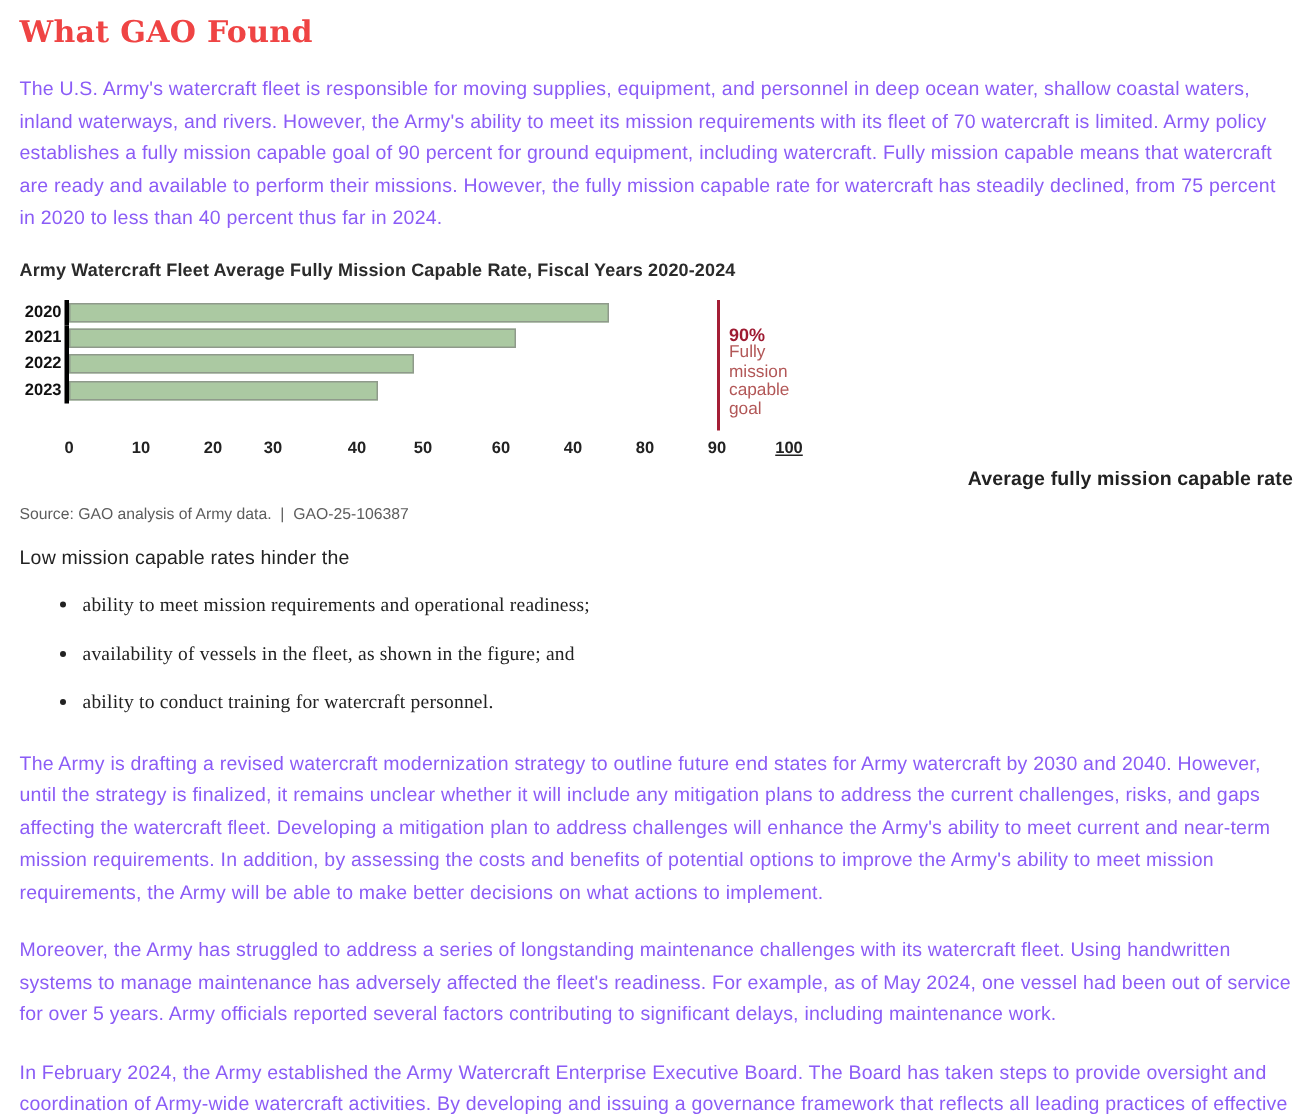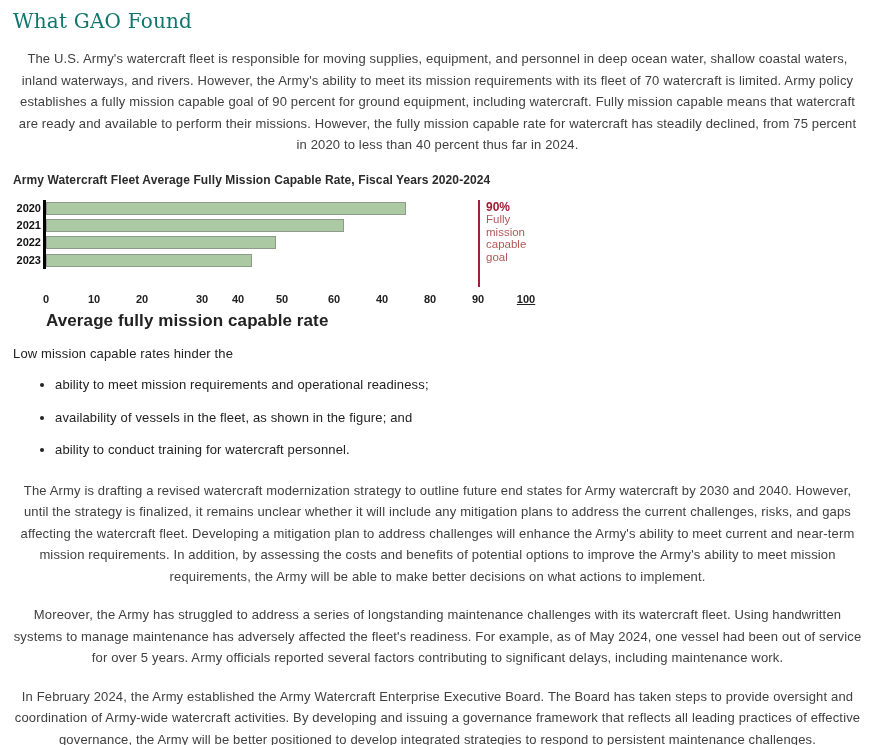--- a/index.html
+++ b/index.html
@@ -6,29 +6,29 @@
   html, body { margin: 0; padding: 0; background: #ffffff; }
   body {
     width: 875px; height: 745px;
     font-family: "Liberation Sans", sans-serif;
     color: #1f1f1f;
     padding: 9px 13px 0 13px;
     overflow: hidden;
   }
   h1.page-title {
     font-family: "DejaVu Serif", "Liberation Serif", serif;
-    font-size: 20px; font-weight: 400; color: #0f766e;
+    font-size: 20px; font-weight: 700; color: #ef4444;
     margin: 0 0 15px 0; letter-spacing: 0.2px;
   }
   p.body-text {
     font-size: 13px; line-height: 21.5px; letter-spacing: 0.15px;
-    margin: 0 0 17px 0; color: #404040; text-align: center;
+    margin: 0 0 17px 0; color: #8b5cf6;
   }
   .list-intro { font-size: 13px; line-height: 21.5px; letter-spacing: 0.15px; margin: 0 0 10px 0; color: #222; }
-  ul.bullet-list { margin: 0 0 19px 0; padding: 0 0 0 42px; }
+  ul.bullet-list { margin: 0 0 19px 0; padding: 0 0 0 42px; font-family: Liberation Serif, serif; }
   ul.bullet-list li {
     font-size: 13px; line-height: 21.5px; letter-spacing: 0.15px;
     color: #222; margin: 0 0 11px 0;
   }
 
   
   .chart { margin: 7px 0 12px 0; }
   .chart-title {
     font-size: 12px; font-weight: 700; color: #2b2b2b;
     letter-spacing: 0.1px; margin: 0 0 13px 0;
@@ -42,31 +42,31 @@
   .barwrap {
     flex: none; position: relative; width: 480px; height: 17.4px;
     border-left: 3px solid #000; margin-left: 2px;
     display: flex; align-items: center;
   }
   .bar {
     display: block; height: 13px;
     background: #abc9a2; border: 1px solid #8f9a8b;
   }
   .goal-line { position: absolute; top: 0; bottom: 0; width: 2px; background: #a41e35; }
-  .goal-label { position: absolute; top: 1px; width: 58px; line-height: 12.5px; }
+  .goal-label { position: absolute; top: 17px; width: 58px; line-height: 12.5px; }
   .goal-pct { display: block; font-size: 12px; font-weight: 700; color: #9e1b32; }
   .goal-text { display: block; font-size: 11.5px; color: #b25757; }
   .x-ticks { position: relative; margin-left: 33px; width: 480px; height: 15px; margin-top: 6px; }
   .tick {
     position: absolute; transform: translateX(-50%);
     font-size: 11px; font-weight: 700; color: #222; top: 0;
   }
   .x-axis-label {
-    margin-left: 33px; font-size: 17px; font-weight: 700; color: #222;
-    margin-top: 3px; letter-spacing: 0.1px;
+    margin-left: 33px; font-size: 13px; font-weight: 700; color: #222;
+    margin-top: 3px; letter-spacing: 0.1px; text-align: right;
   }
   .chart-source {
     font-size: 10.5px; color: #5c5c5c; margin-top: 11px; white-space: pre-wrap;
   }
 </style>
 </head>
 <body>
 
 <h1 class="page-title">What GAO Found</h1>
 
@@ -106,30 +106,31 @@
     <div class="goal-label" style="left: 473px;">
       <span class="goal-pct">90%</span>
       <span class="goal-text">Fully mission capable goal</span>
     </div>
   </div>
 
   <div class="x-ticks">
       <span class="tick" style="left: 0px;">0</span>
       <span class="tick" style="left: 48px;">10</span>
       <span class="tick" style="left: 96px;">20</span>
-      <span class="tick" style="left: 156px;">30</span>
+      <span class="tick" style="left: 136px;">30</span>
       <span class="tick" style="left: 192px;">40</span>
       <span class="tick" style="left: 236px;">50</span>
       <span class="tick" style="left: 288px; text-align: center;">60</span>
       <span class="tick" style="left: 336px;">40</span>
       <span class="tick" style="left: 384px;">80</span>
       <span class="tick" style="left: 432px;">90</span>
       <span class="tick" style="left: 480px; text-decoration: underline;">100</span>
     </div>
   <div class="x-axis-label">Average fully mission capable rate</div>
+  <div class="chart-source">Source: GAO analysis of Army data.  |  GAO-25-106387</div>
 </div>
 
 <p class="list-intro">Low mission capable rates hinder the</p>
 
 <ul class="bullet-list">
   <li>ability to meet mission requirements and operational readiness;</li>
   <li>availability of vessels in the fleet, as shown in the figure; and</li>
   <li>ability to conduct training for watercraft personnel.</li>
 </ul>
 

